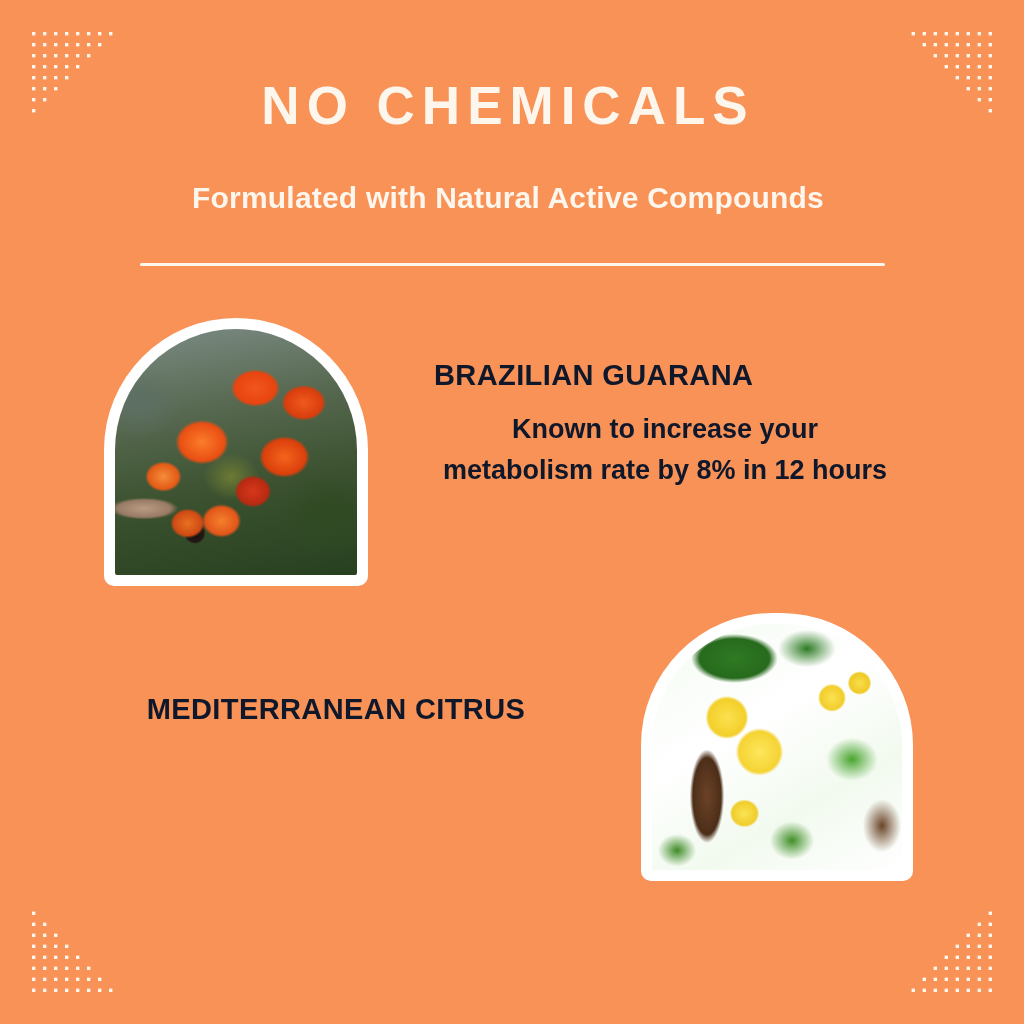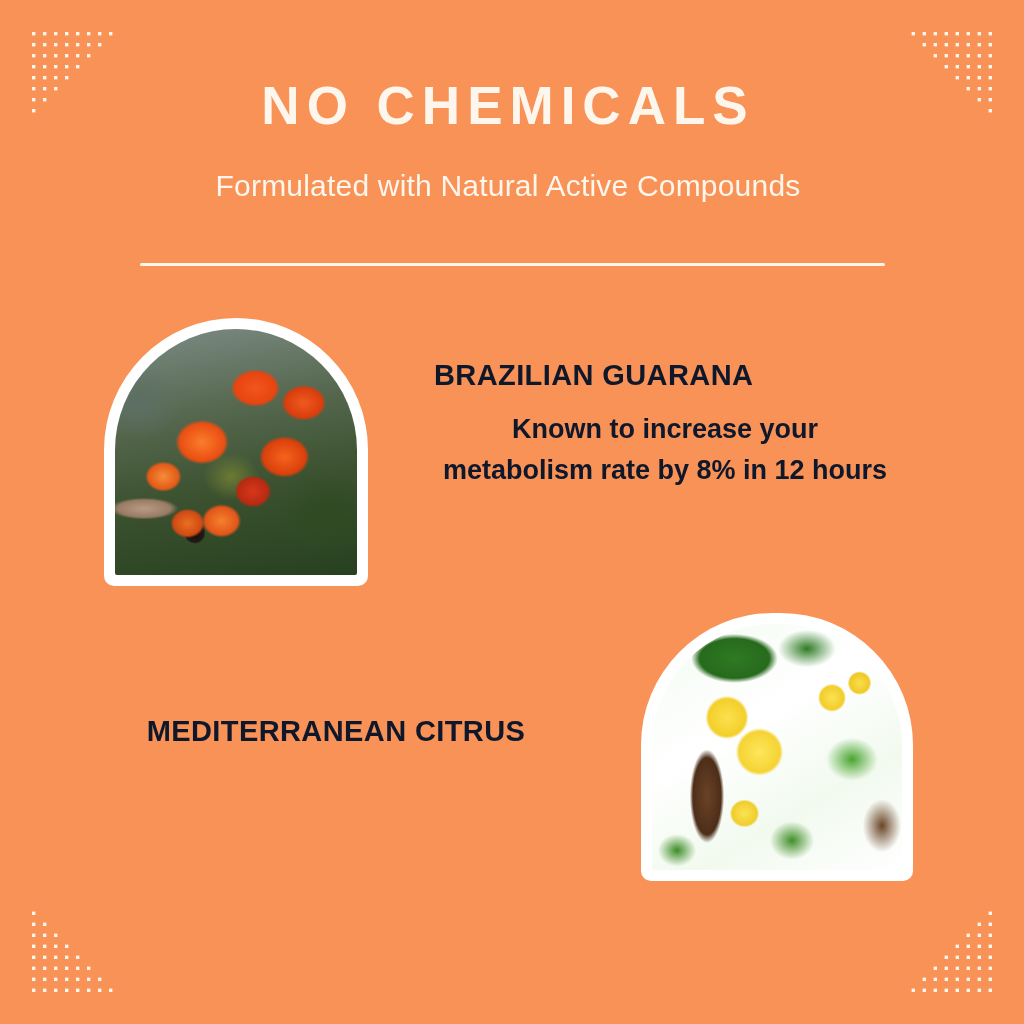--- a/index.html
+++ b/index.html
@@ -45,25 +45,25 @@
   .title {
     margin: 0;
     color: #fdf6ec;
     font-size: 53px;
     font-weight: bold;
     letter-spacing: 7px;
     line-height: 1.05;
     text-transform: uppercase;
   }
   .subtitle {
-    margin: 0;
+    margin: 12px;
     padding-top: 34px;
     color: #fdf6ec;
     font-size: 30px;
-    font-weight: normal;
+    font-weight: bold;
     letter-spacing: 0.2px;
     line-height: 1.2;
   }
   .divider {
     position: absolute;
     left: 140px;
     top: 263px;
     width: 745px;
     height: 3px;
     background: #fdf6ec;
@@ -160,21 +160,20 @@
     left: 434px;
     top: 358px;
     width: 462px;
     text-align: left;
   }
   .text-citrus {
     left: 52px;
     top: 692px;
     width: 568px;
     text-align: center;
-    margin-top: 22px;
   }
 </style>
 </head>
 <body>
 
 <div class="poster">
 
   <div class="dots dots-tl">
     <svg width="96" height="96" viewBox="0 0 96 96" aria-hidden="true">
       <g fill="#fdf6ec">

